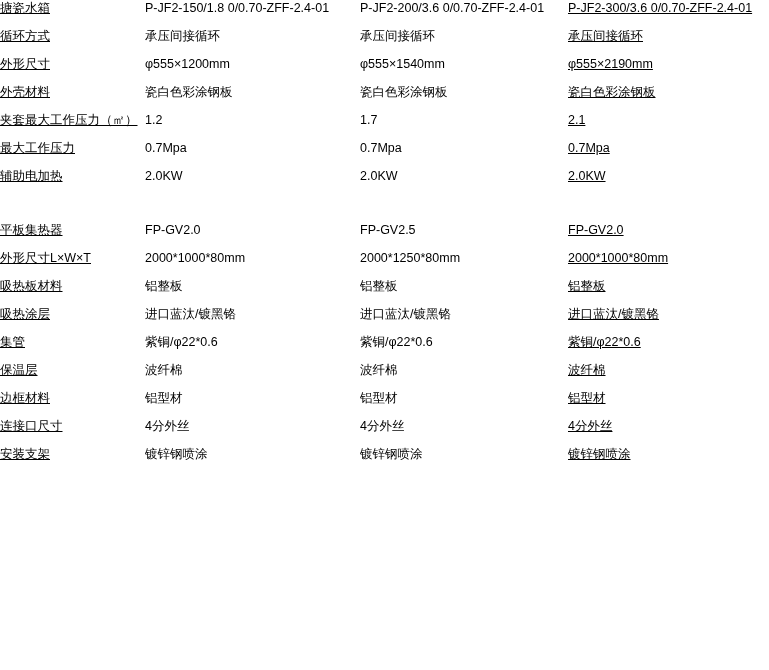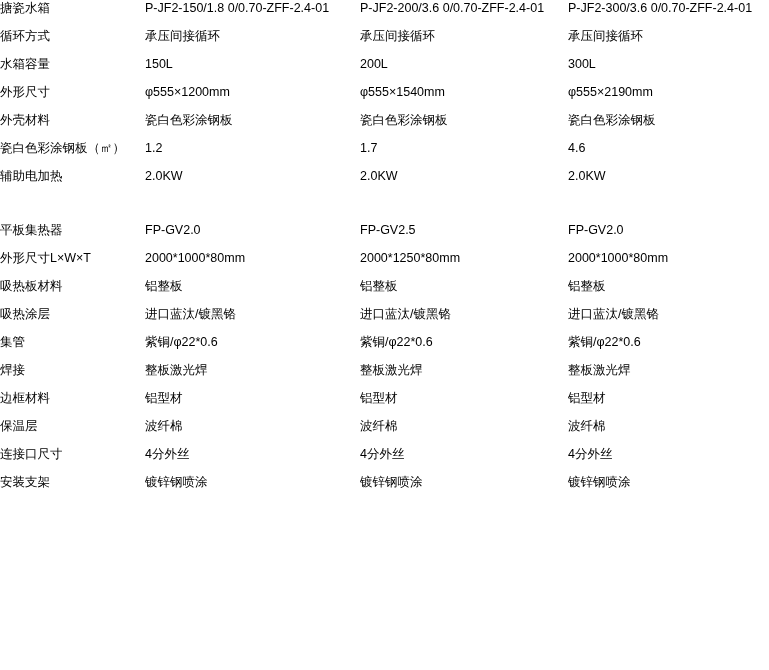--- a/index.html
+++ b/index.html
@@ -24,30 +24,32 @@
     vertical-align: top;
     padding: 0;
     line-height: 16px;
     height: 28px;
     white-space: nowrap;
     overflow: hidden;
   }
   .col-label {
     width: 145px;
     padding-left: 3px;
+    text-decoration: underline;
   }
   .col-v1 {
     width: 215px;
   }
   .col-v2 {
     width: 208px;
     margin-left: 12px;
   }
   .col-v3 {
     width: 201px;
+    text-decoration: underline;
   }
   .row-gap td {
     height: 26px;
   }
   .cell-text {
     display: block;
   }
 </style>
 </head>
 <body>
@@ -77,34 +79,20 @@
         </td>
       <td class="col-v2">
           <span class="cell-text">承压间接循环</span>
         </td>
       <td class="col-v3">
           <span class="cell-text">承压间接循环</span>
         </td>
     </tr>
     <tr>
       <td class="col-label">
-          <span class="cell-text">水箱容量</span>
-        </td>
-      <td class="col-v1">
-          <span class="cell-text">150L</span>
-        </td>
-      <td class="col-v2">
-          <span class="cell-text">200L</span>
-        </td>
-      <td class="col-v3">
-          <span class="cell-text">300L</span>
-        </td>
-    </tr>
-    <tr>
-      <td class="col-label">
           <span class="cell-text">外形尺寸</span>
         </td>
       <td class="col-v1">
           <span class="cell-text">φ555×1200mm</span>
         </td>
       <td class="col-v2">
           <span class="cell-text">φ555×1540mm</span>
         </td>
       <td class="col-v3">
           <span class="cell-text">φ555×2190mm</span>
@@ -119,30 +107,44 @@
         </td>
       <td class="col-v2">
           <span class="cell-text">瓷白色彩涂钢板</span>
         </td>
       <td class="col-v3">
           <span class="cell-text">瓷白色彩涂钢板</span>
         </td>
     </tr>
     <tr>
       <td class="col-label">
-          <span class="cell-text">瓷白色彩涂钢板（㎡）</span>
+          <span class="cell-text">夹套最大工作压力（㎡）</span>
         </td>
       <td class="col-v1">
           <span class="cell-text">1.2</span>
         </td>
       <td class="col-v2">
           <span class="cell-text">1.7</span>
         </td>
       <td class="col-v3">
-          <span class="cell-text">4.6</span>
+          <span class="cell-text">2.1</span>
+        </td>
+    </tr>
+    <tr>
+      <td class="col-label">
+          <span class="cell-text">最大工作压力</span>
+        </td>
+      <td class="col-v1">
+          <span class="cell-text">0.7Mpa</span>
+        </td>
+      <td class="col-v2">
+          <span class="cell-text">0.7Mpa</span>
+        </td>
+      <td class="col-v3">
+          <span class="cell-text">0.7Mpa</span>
         </td>
     </tr>
     <tr>
       <td class="col-label">
           <span class="cell-text">辅助电加热</span>
         </td>
       <td class="col-v1">
           <span class="cell-text">2.0KW</span>
         </td>
       <td class="col-v2">
@@ -225,58 +227,44 @@
         </td>
       <td class="col-v2">
           <span class="cell-text">紫铜/φ22*0.6</span>
         </td>
       <td class="col-v3">
           <span class="cell-text">紫铜/φ22*0.6</span>
         </td>
     </tr>
     <tr>
       <td class="col-label">
-          <span class="cell-text">焊接</span>
-        </td>
-      <td class="col-v1">
-          <span class="cell-text">整板激光焊</span>
-        </td>
-      <td class="col-v2">
-          <span class="cell-text">整板激光焊</span>
-        </td>
-      <td class="col-v3">
-          <span class="cell-text">整板激光焊</span>
+          <span class="cell-text">保温层</span>
+        </td>
+      <td class="col-v1">
+          <span class="cell-text">波纤棉</span>
+        </td>
+      <td class="col-v2">
+          <span class="cell-text">波纤棉</span>
+        </td>
+      <td class="col-v3">
+          <span class="cell-text">波纤棉</span>
         </td>
     </tr>
     <tr>
       <td class="col-label">
           <span class="cell-text">边框材料</span>
         </td>
       <td class="col-v1">
           <span class="cell-text">铝型材</span>
         </td>
       <td class="col-v2">
           <span class="cell-text">铝型材</span>
         </td>
       <td class="col-v3">
           <span class="cell-text">铝型材</span>
-        </td>
-    </tr>
-    <tr>
-      <td class="col-label">
-          <span class="cell-text">保温层</span>
-        </td>
-      <td class="col-v1">
-          <span class="cell-text">波纤棉</span>
-        </td>
-      <td class="col-v2">
-          <span class="cell-text">波纤棉</span>
-        </td>
-      <td class="col-v3">
-          <span class="cell-text">波纤棉</span>
         </td>
     </tr>
     <tr>
       <td class="col-label">
           <span class="cell-text">连接口尺寸</span>
         </td>
       <td class="col-v1">
           <span class="cell-text">4分外丝</span>
         </td>
       <td class="col-v2">

